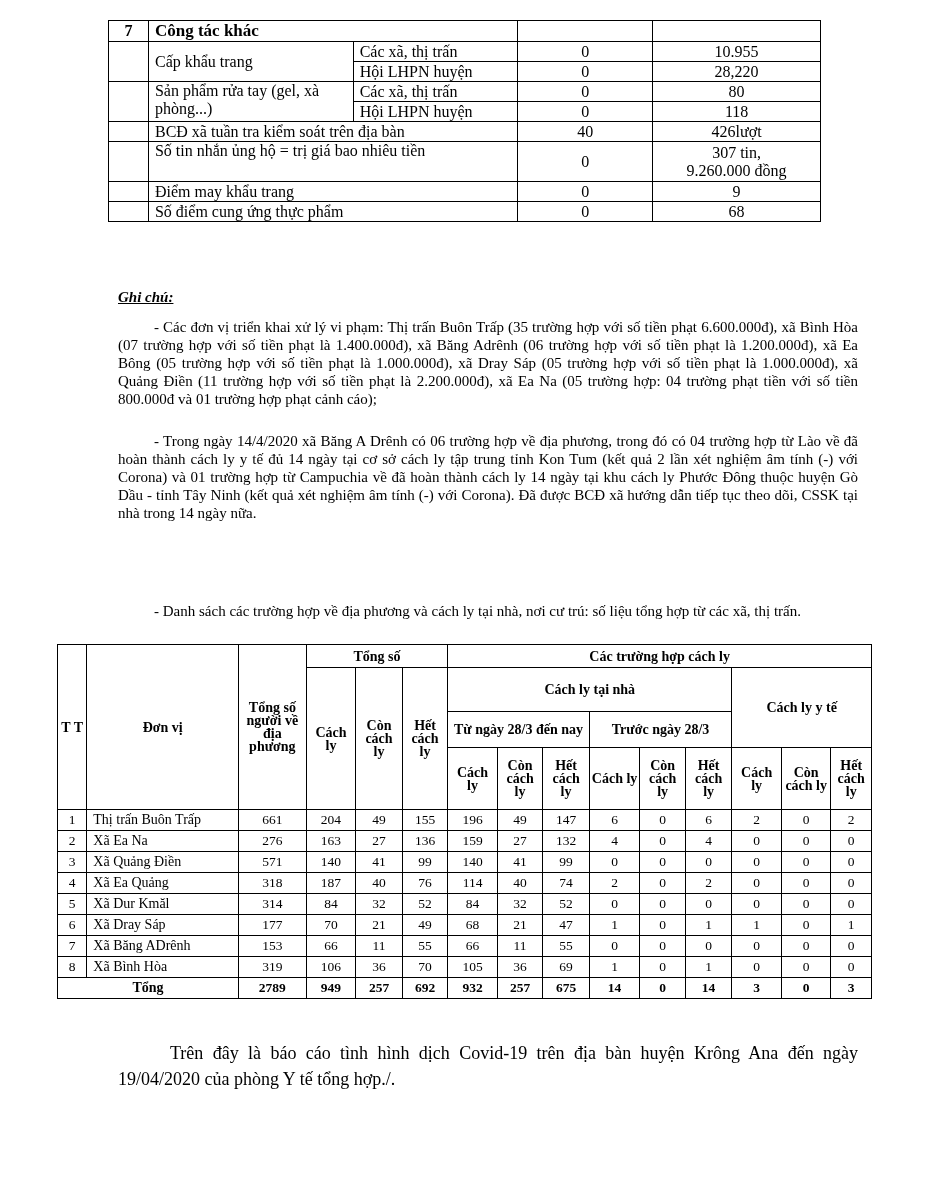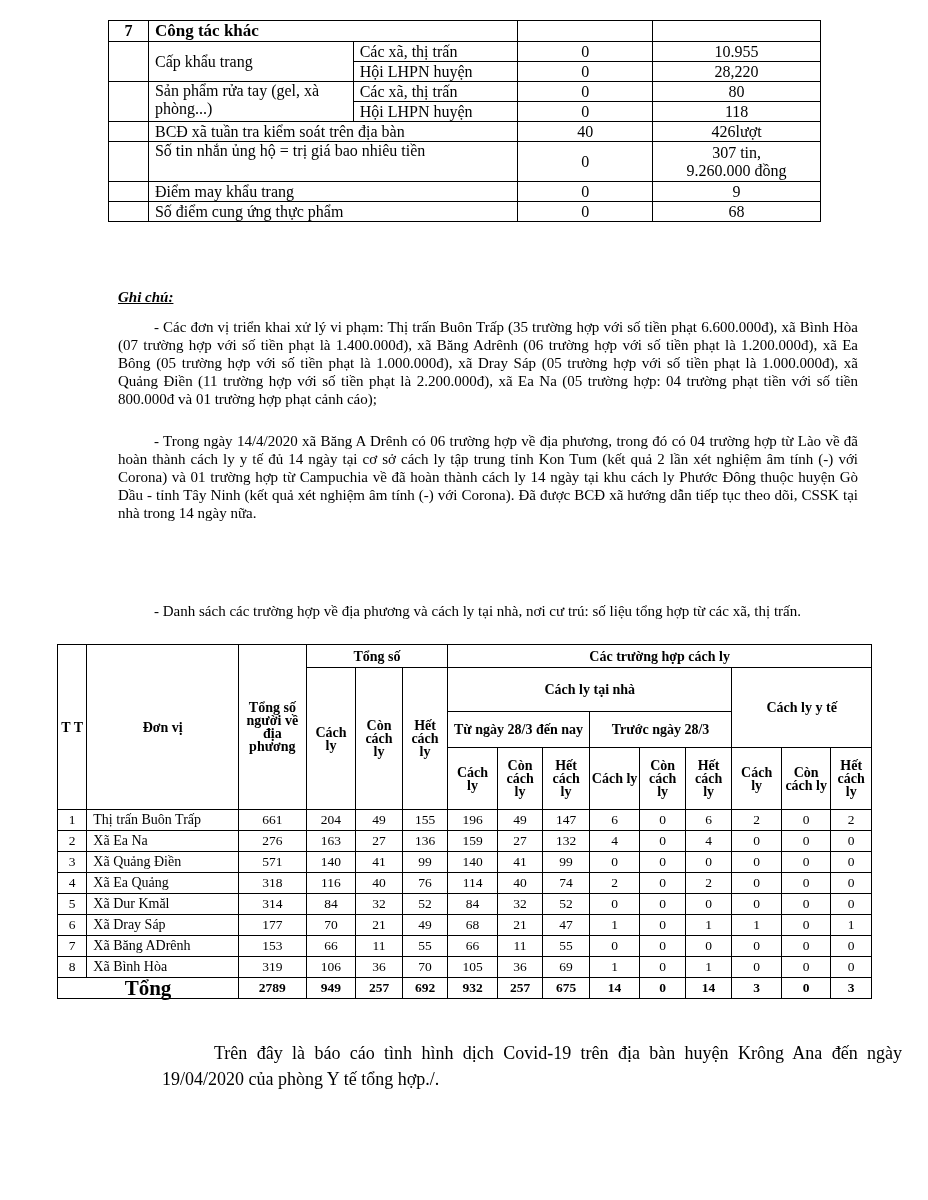--- a/index.html
+++ b/index.html
@@ -9,21 +9,21 @@
   .t1 .c { text-align:center; }
   .t1 .b { font-weight:bold; }
   .note-title { position:absolute; left:118px; top:289px; font-size:15px; font-weight:bold; font-style:italic; text-decoration:underline; }
   .para { position:absolute; left:118px; width:740px; font-size:15px; line-height:18px; text-align:justify; text-indent:36px; }
   .t2 { position:absolute; left:57px; top:644px; width:815px; border-collapse:collapse; font-size:13.5px; }
   .t2 td, .t2 th { border:1px solid #000; text-align:center; vertical-align:middle; padding:0 2px; }
   .t2 th { font-weight:bold; font-size:14px; line-height:13px; }
   .t2 td { height:20px; line-height:18px; }
   .t2 td.name { text-align:left; padding-left:6px; font-size:14px; }
   .t2 tr.total td { font-weight:bold; }
-  .closing { position:absolute; left:118px; top:1040px; width:740px; font-size:18px; line-height:26px; text-indent:52px; text-align:justify;margin-left:44px; }
+  .closing { position:absolute; left:118px; top:1040px; width:740px; font-size:18px; line-height:26px; text-indent:52px; text-align:justify; }
 </style>
 </head>
 <body>
 
 <table class="t1">
   <colgroup>
     <col style="width:40px">
       <col style="width:205px">
       <col style="width:165px">
       <col style="width:135px">
@@ -193,21 +193,21 @@
         <td>0</td>
         <td>0</td>
         <td>0</td>
         <td>0</td>
         <td>0</td>
       </tr>
       <tr>
         <td>4</td>
         <td class="name">Xã Ea Quảng</td>
         <td>318</td>
-        <td>116</td>
+        <td>187</td>
         <td>40</td>
         <td>76</td>
         <td>114</td>
         <td>40</td>
         <td>74</td>
         <td>2</td>
         <td>0</td>
         <td>2</td>
         <td>0</td>
         <td>0</td>
@@ -277,21 +277,21 @@
         <td>1</td>
         <td>0</td>
         <td>1</td>
         <td>0</td>
         <td>0</td>
         <td>0</td>
       </tr>
     </tbody>
   <tbody>
       <tr class="total">
-    <td colspan="2" style="font-size:21px">Tổng</td>
+    <td colspan="2" style="font-size:14px">Tổng</td>
     <td>2789</td>
     <td>949</td>
     <td>257</td>
     <td>692</td>
     <td>932</td>
     <td>257</td>
     <td>675</td>
     <td>14</td>
     <td>0</td>
     <td>14</td>

